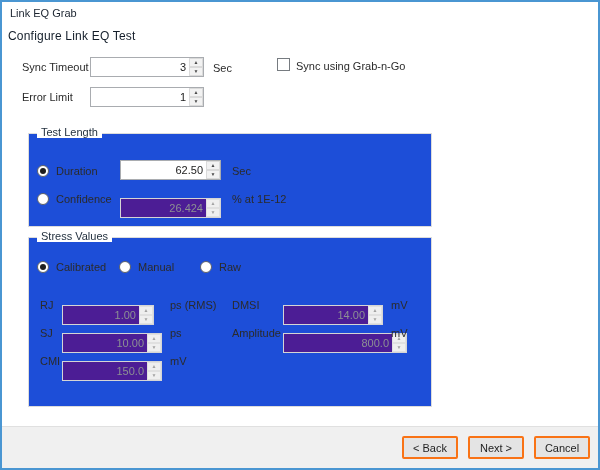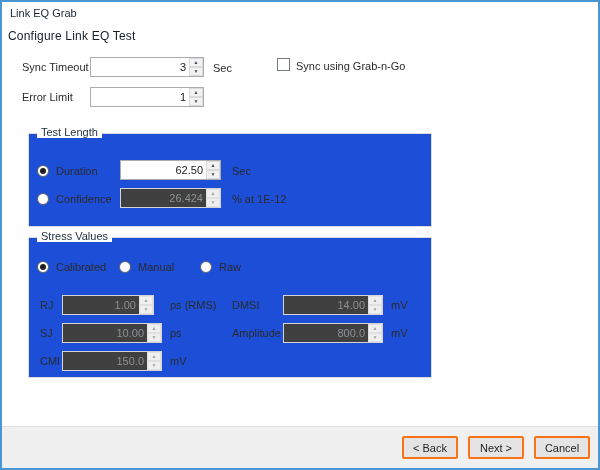--- a/index.html
+++ b/index.html
@@ -25,21 +25,21 @@
   .spin .val{
     flex:1;text-align:right;line-height:18px;padding-right:3px;color:#1c1c1c;
     overflow:hidden;
   }
   .spin .btns{width:14px;display:flex;flex-direction:column;box-sizing:border-box;}
   .spin .btns span{
     flex:1;display:flex;align-items:center;justify-content:center;
     font-size:5px;line-height:1;color:#4a4a4a;background:#f2f2f2;
     border:1px solid #dadada;box-sizing:border-box;
   }
-  .spin.disabled{background:#404040;border-color:#d5d5d5;}
+  .spin.disabled{background:#4c1d95;border-color:#d5d5d5;margin-top:10px;}
   .spin.disabled .val{color:#8d9093;}
   .spin.disabled .btns span{color:#a3a3a3;background:#efefef;border-color:#e0e0e0;}
   
   .group{position:absolute;border:1px solid #dcdcdc;box-sizing:border-box;background:#1d4ed8;}
   .gtitle{position:absolute;top:-8px;left:8px;background:#fff;padding:0 4px;color:#243240;}
   
   .radio{
     position:absolute;width:12px;height:12px;border:1px solid #5f6368;border-radius:50%;
     background:#fff;box-sizing:border-box;
   }
@@ -111,21 +111,21 @@
   <div class="lbl" style="left:56px;top:193px">Confidence</div>
   <div class="spin disabled" style="left:120px;top:188px;width:101px">
     <span class="val">26.424</span>
     <span class="btns">
       <span>▲</span>
       <span>▼</span>
     </span>
   </div>
   <div class="unit" style="left:232px;top:193px">% at 1E-12</div>
 
-  <div class="group" style="left:28px;top:237px;width:404px;height:141px">
+  <div class="group" style="left:28px;top:237px;width:404px;height:170px">
     <span class="gtitle">Stress Values</span>
   </div>
   <span class="radio checked" style="left:37px;top:261px"></span>
   <div class="lbl" style="left:56px;top:261px">Calibrated</div>
   <span class="radio" style="left:119px;top:261px"></span>
   <div class="lbl" style="left:138px;top:261px">Manual</div>
   <span class="radio" style="left:200px;top:261px"></span>
   <div class="lbl" style="left:219px;top:261px">Raw</div>
 
   <div class="lbl" style="left:40px;top:299px">RJ</div>
@@ -152,21 +152,21 @@
   <div class="spin disabled" style="left:62px;top:323px;width:100px">
     <span class="val">10.00</span>
     <span class="btns">
       <span>▲</span>
       <span>▼</span>
     </span>
   </div>
   <div class="unit" style="left:170px;top:327px">ps</div>
 
   <div class="lbl" style="left:232px;top:327px">Amplitude</div>
-  <div class="spin disabled" style="left:283px;top:323px;width:100px">
+  <div class="spin disabled" style="left:283px;top:323px;width:124px">
     <span class="val">800.0</span>
     <span class="btns">
       <span>▲</span>
       <span>▼</span>
     </span>
   </div>
   <div class="unit" style="left:391px;top:327px">mV</div>
 
   <div class="lbl" style="left:40px;top:355px">CMI</div>
   <div class="spin disabled" style="left:62px;top:351px;width:100px">

